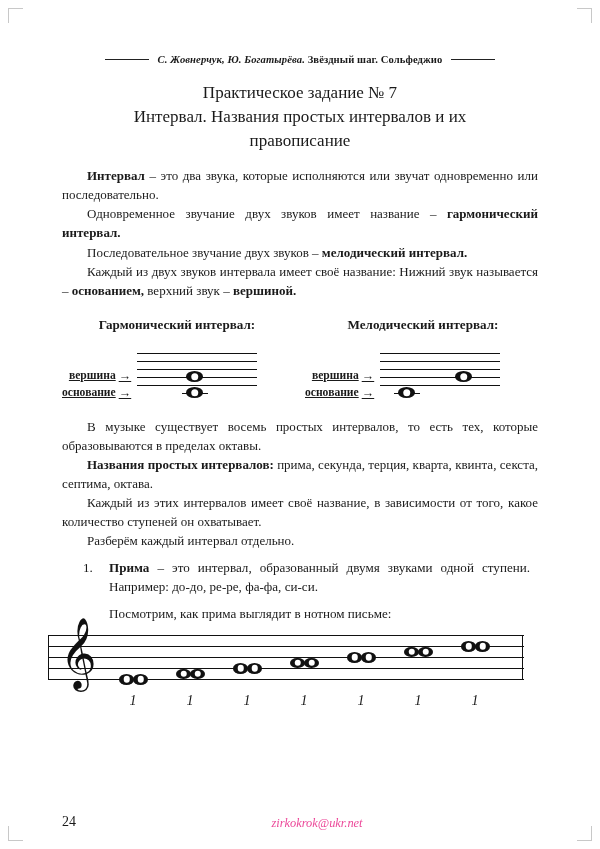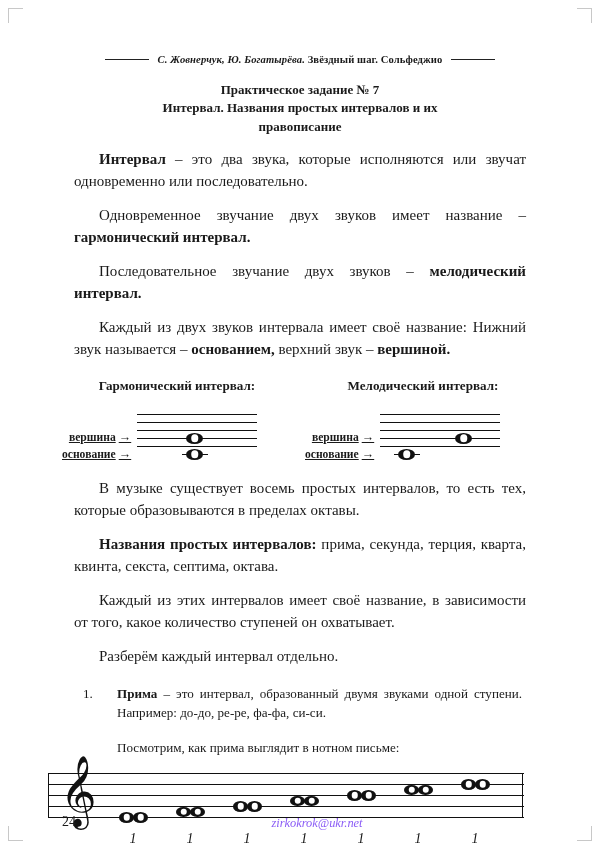--- a/index.html
+++ b/index.html
@@ -64,33 +64,33 @@
     font-weight: bold;
   }
   .rh-roman {
     font-weight: bold;
     font-style: normal;
   }
 
   
   .title-block {
     text-align: center;
-    font-weight: bold;
-    font-size: 13px;
+    font-weight: normal;
+    font-size: 17px;
     line-height: 1.42;
     margin-bottom: 13px;
   }
   .title-block .l1 { display: block; }
   .title-block .l2 { display: block; }
   .title-block .l3 { display: block; }
 
   
   p.body {
-    margin: 12px;
-    font-size: 15px;
+    margin: 0;
+    font-size: 13px;
     line-height: 1.465;
     text-align: justify;
     text-indent: 25px;
     hyphens: manual;
   }
   b, strong { font-weight: bold; }
 
   
   .demo-heads {
     display: flex;
@@ -189,21 +189,21 @@
     position: relative;
     padding-left: 39px;
     margin-top: 2px;
   }
   ol.items > li .num {
     position: absolute;
     left: 21px;
     top: 0;
   }
   ol.items > li p {
-    margin: 16px;
+    margin: 8px;
     text-align: justify;
     text-indent: 0;
   }
   ol.items > li p.first { text-align: justify; }
 
   
   .big-staff-wrap {
     margin-top: 12px;
     position: relative;
     width: 476px;
@@ -287,21 +287,21 @@
     font-size: 14px;
   }
   .footer .mail {
     position: absolute;
     left: 0;
     right: 0;
     top: 2px;
     text-align: center;
     font-style: italic;
     font-size: 12.4px;
-    color: #8b5cf6;
+    color: #ec4899;
     padding-left: 34px;
   }
 </style>
 </head>
 <body>
 
 <div class="crop tl"></div>
 <div class="crop tr"></div>
 <div class="crop bl"></div>
 <div class="crop br"></div>

